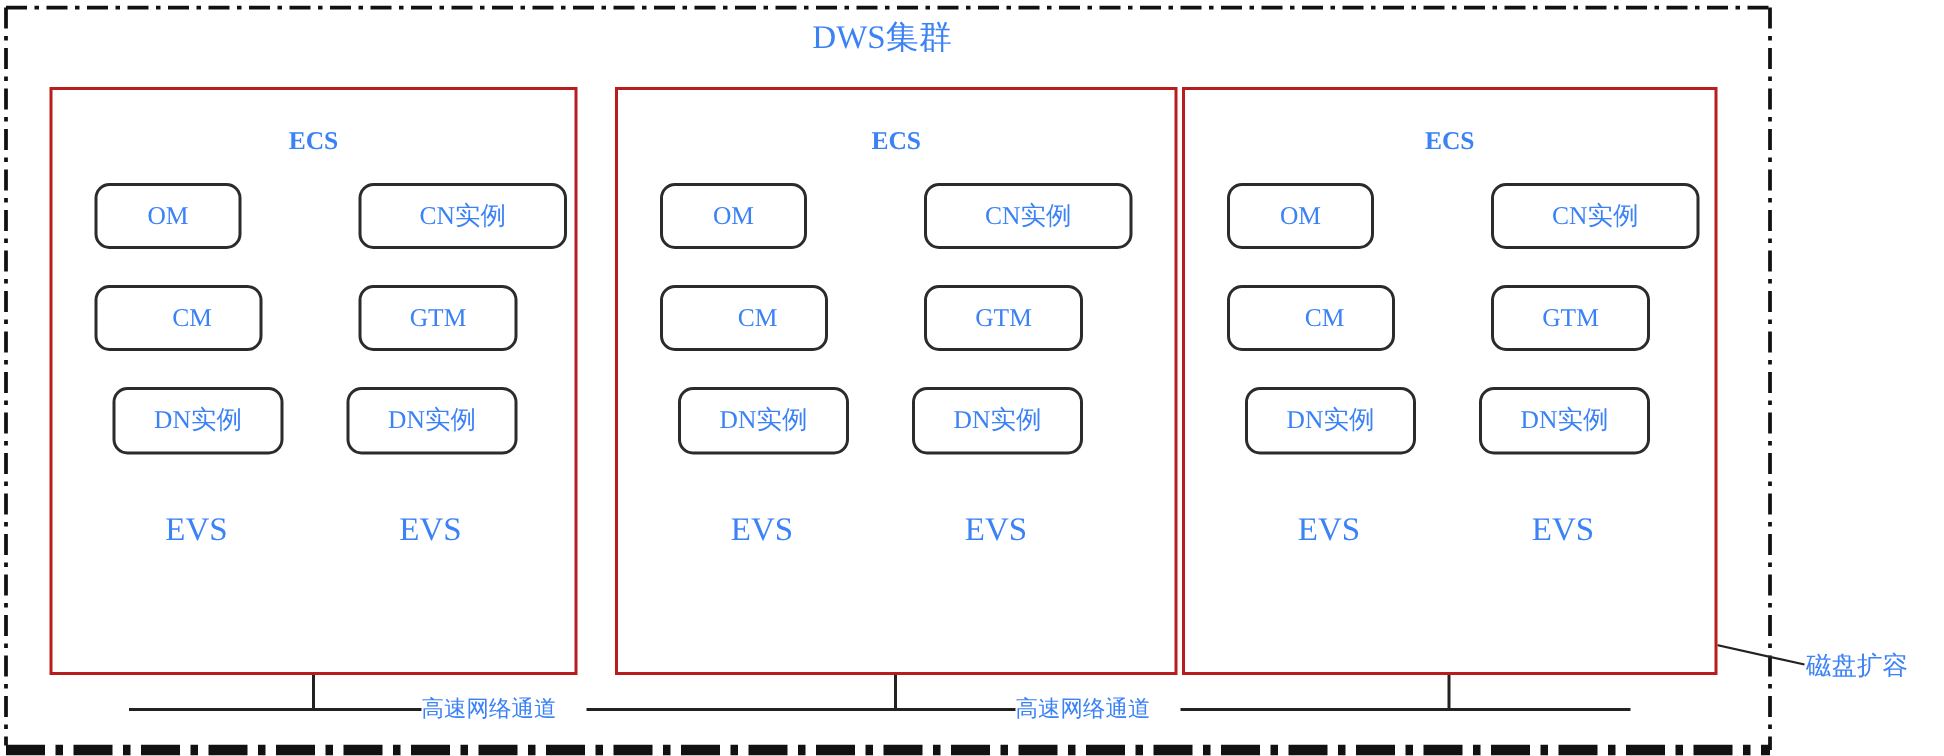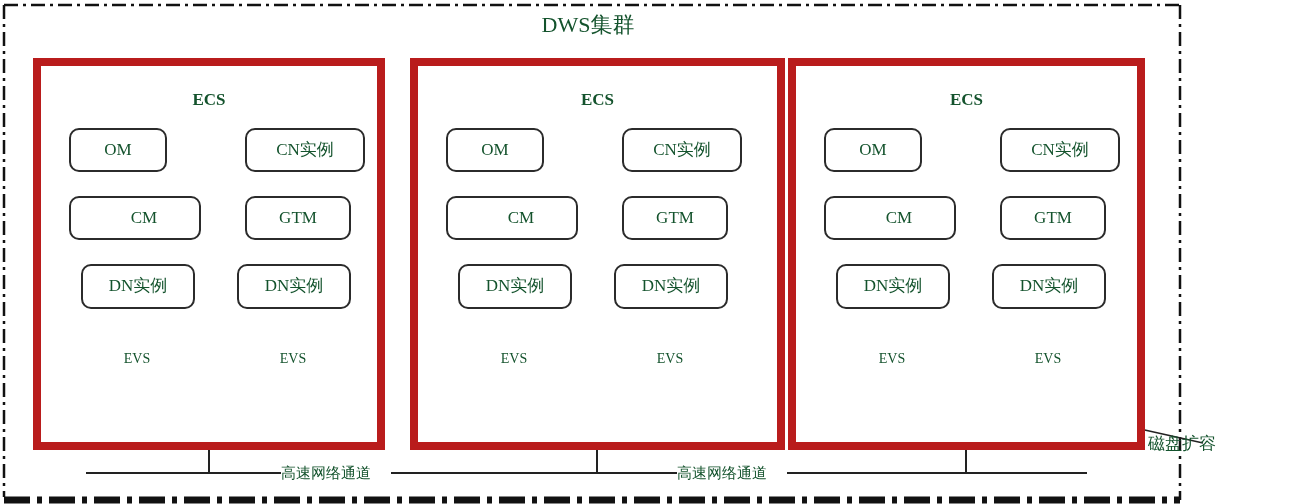--- a/index.html
+++ b/index.html
@@ -1,65 +1,65 @@
 <!DOCTYPE html>
 <html><head>
 <meta charset="utf-8">
 <style>
   html,body{margin:0;padding:0;background:#ffffff;}
   .stage{
     position:relative;
     width:1296px;height:504px;
     background:#ffffff;
     font-family:"Liberation Serif","DejaVu Serif",serif;
-    color:#14532d;
+    color:#3b82f6;
     overflow:hidden;
   }
   .underlay{position:absolute;left:0;top:0;width:1296px;height:504px;}
   .title{
     position:absolute;left:488px;top:10px;width:200px;height:30px;
     text-align:center;font-size:22px;line-height:30px;white-space:nowrap;
   }
   .node{
     position:absolute;top:58px;height:392px;
-    border:8px solid #b91c1c;background:#ffffff;box-sizing:border-box;
+    border:2px solid #b91c1c;background:#ffffff;box-sizing:border-box;
   }
   .node-1{left:33px;width:352px;}
   .node-2{left:410px;width:375px;}
   .node-3{left:788px;width:357px;}
   .node-title{
     position:absolute;left:0;right:0;top:24px;
     text-align:center;font-size:17px;font-weight:bold;
   }
   .pill{
     position:absolute;height:44px;box-sizing:border-box;
     border:2px solid #2b2b2b;border-radius:10px;background:#fff;
     text-align:center;font-size:17px;line-height:40px;white-space:nowrap;
   }
   .pill-om {left:28px; top:62px; width:98px;}
-  .pill-cn {left:204px;top:62px; width:120px;}
-  .pill-cm {left:28px; top:130px;width:132px;padding-left:18px;}
+  .pill-cn {left:204px;top:62px; width:139px;}
+  .pill-cm {left:28px; top:130px;width:112px;padding-left:18px;}
   .pill-gtm{left:204px;top:130px;width:106px;}
   .pill-dn1{left:40px; top:198px;width:114px;height:45px;}
   .pill-dn2{left:196px;top:198px;width:114px;height:45px;}
   .evs-label{
     position:absolute;top:282px;width:60px;height:22px;
-    text-align:center;font-size:14px;line-height:22px;
+    text-align:center;font-size:22px;line-height:22px;
   }
   .evs-1{left:66px;}
   .evs-2{left:222px;}
   .bus-label{
     position:absolute;top:464px;width:110px;height:18px;
     background:#ffffff;text-align:left;
     font-size:15px;line-height:18px;white-space:nowrap;
   }
   .bus-label-1{left:281px;}
   .bus-label-2{left:677px;}
   .annotation{
-    position:absolute;left:1148px;top:432px;width:92px;height:24px;
+    position:absolute;left:1204px;top:432px;width:92px;height:24px;
     font-size:17px;line-height:24px;white-space:nowrap;
   }
 </style>
 </head>
 <body>
 
 <div class="stage">
 
   <svg class="underlay" width="1296" height="504" viewBox="0 0 1296 504" xmlns="http://www.w3.org/2000/svg">
     <defs>

